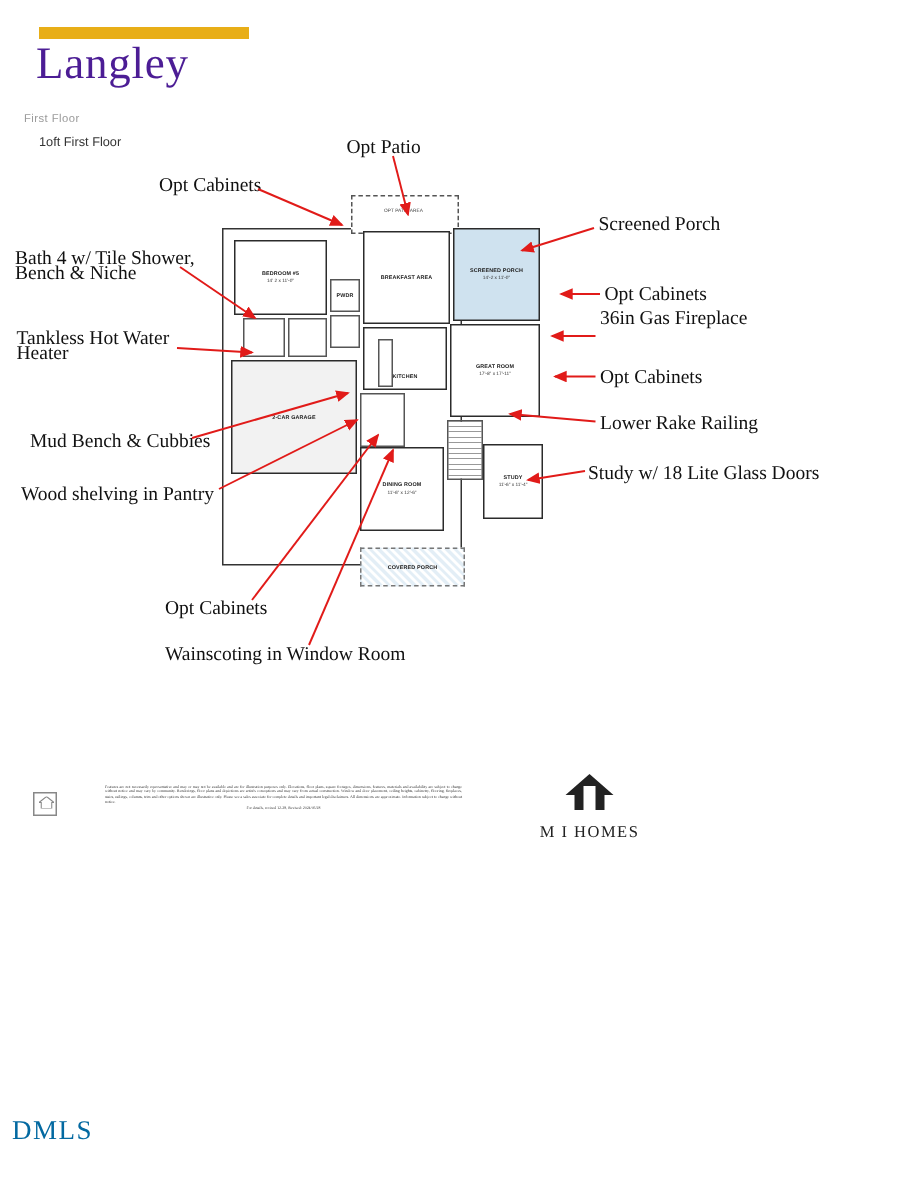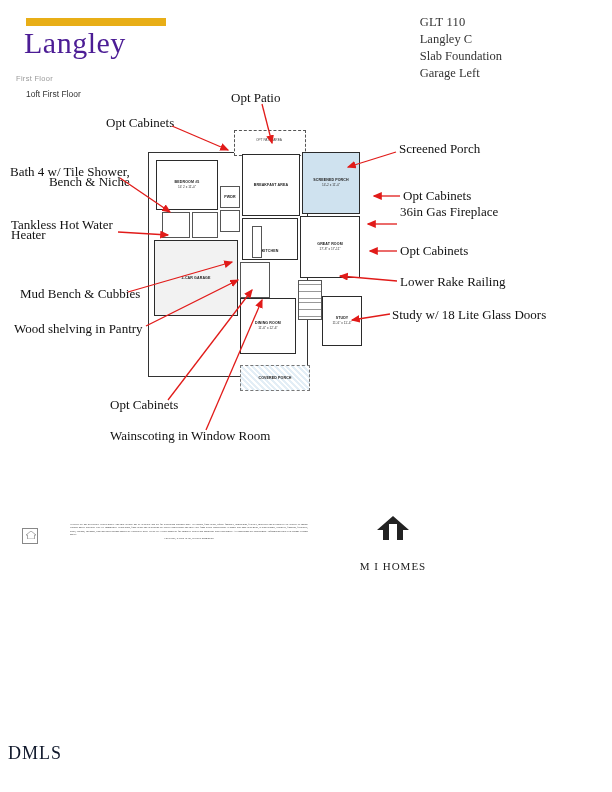--- a/index.html
+++ b/index.html
@@ -162,49 +162,43 @@
     color: #222;
     line-height: 26px;
     letter-spacing: -2px;
     font-family: "Liberation Sans", sans-serif;
     font-weight: bold;
   }
   .mi-logo .txt {
     font-size: 11px;
     letter-spacing: 1px;
     color: #222;
-    margin-top: 15px;
+    margin-top: 4px;
     font-family: "Liberation Serif", serif;
   }
   .watermark {
     position: absolute;
     left: 8px;
     bottom: 28px;
     font-size: 18px;
     letter-spacing: 1px;
-    color: #0f172a;
+    color: #0369a1;
     font-family: "Liberation Serif", serif;
   }
 </style>
 </head>
 <body>
 
 <div class="page">
 
   <div class="brand-bar"></div>
   <div class="brand-title">Langley</div>
   <div class="brand-sub">First Floor</div>
   <div class="brand-sub2">1oft First Floor</div>
 
-  <div class="meta">
-    <div class="m1">GLT 110</div>
-    <div>Langley C</div>
-    <div>Slab Foundation</div>
-    <div>Garage Left</div>
-  </div>
 
   <div class="plan">
 
     <div class="rm nofill" style="left:0px; top:22px; width:160px; height:225px; border:1px solid #333;"></div>
 
     <div style="position:absolute; left:86px; top:0px; width:70px; height:24px; border:1px dashed #555; background:#fff;"></div>
     <div style="position:absolute; left:86px; top:8px; width:70px; text-align:center; font-size:3.2px; color:#444;">OPT PATIO AREA</div>
 
     <div class="rm" style="left:94px; top:24px; width:58px; height:62px;">
       <div class="nm">BREAKFAST
@@ -268,21 +262,21 @@
 
   <div class="note" style="left:106px; top:118px;">Opt Cabinets</div>
   <div class="note" style="left:231px; top:93px;">Opt Patio</div>
   <div class="note" style="left:399px; top:144px;">Screened Porch</div>
   <div class="note" style="left:403px; top:191px;">Opt Cabinets</div>
   <div class="note" style="left:400px; top:207px;">36in Gas Fireplace</div>
   <div class="note" style="left:400px; top:246px;">Opt Cabinets</div>
   <div class="note" style="left:400px; top:277px;">Lower Rake Railing</div>
   <div class="note" style="left:392px; top:310px;">Study w/ 18 Lite Glass Doors</div>
 
-  <div class="note" style="left:10px; top:167px;text-align:right;">Bath 4 w/ Tile Shower,
+  <div class="note" style="left:10px; top:167px;">Bath 4 w/ Tile Shower,
 Bench &amp; Niche</div>
   <div class="note" style="left:11px; top:220px;">Tankless Hot Water
 Heater</div>
   <div class="note" style="left:20px; top:289px;">Mud Bench &amp; Cubbies</div>
   <div class="note" style="left:14px; top:324px;">Wood shelving in Pantry</div>
   <div class="note" style="left:110px; top:400px;">Opt Cabinets</div>
   <div class="note" style="left:110px; top:431px;">Wainscoting in Window Room</div>
 
   <svg class="arrows" width="612" height="792" viewBox="0 0 612 792">
     <defs>

